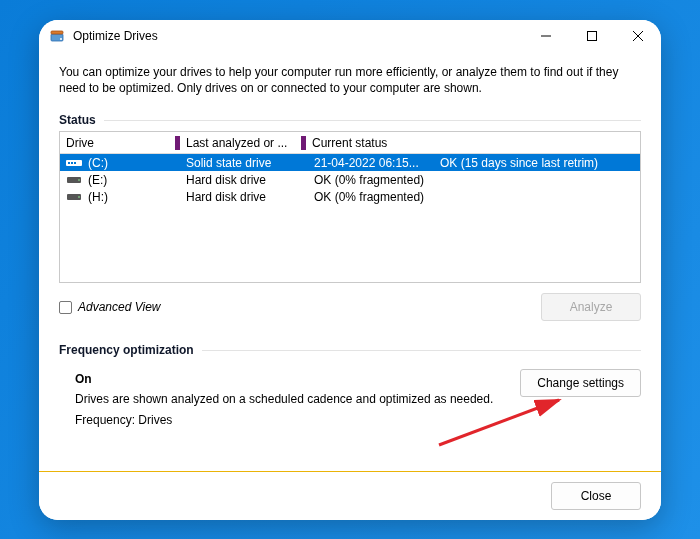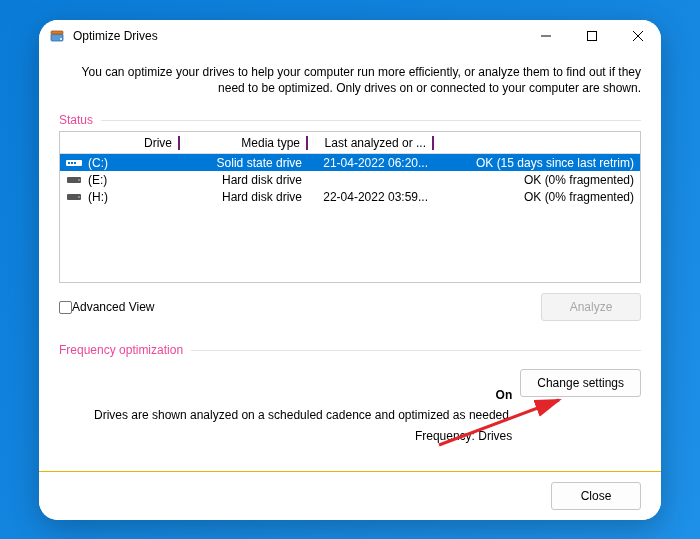--- a/index.html
+++ b/index.html
@@ -53,31 +53,31 @@
       color: #000;
     }
     .winbtn svg { width: 10px; height: 10px; }
     .content {
       padding: 12px 20px 8px 20px;
       flex: 1;
       display: flex;
       flex-direction: column;
       color: #000;
       font-size: 12px;
-      text-align: right;
     }
     .intro {
       font-size: 12px;
       color: #000;
       line-height: 1.4;
       margin-bottom: 16px;
     }
     .section-label {
       font-size: 12px;
-      color: #ec4899;
+      color: #0f172a;
+      font-weight: bold;
     }
     .status-row {
       display: flex;
       align-items: center;
       margin-bottom: 4px;
     }
     .status-hr {
       flex: 1;
       height: 1px;
       background: #e3e3e3;
@@ -92,21 +92,21 @@
       display: flex;
       background: #fff;
       border-bottom: 1px solid #dcdcdc;
       font-size: 12px;
       color: #000;
       height: 22px;
       align-items: center;
     }
     .tbl-header > div {
       padding: 0 6px;
-      border-right: 2px solid #701a75;
+      border-right: 5px solid #701a75;
       white-space: nowrap;
       overflow: hidden;
       text-overflow: ellipsis;
     }
     .col-drive { width: 120px; }
     .col-media { width: 128px; }
     .col-last  { width: 126px; }
     .col-stat  { flex: 1; border-right: none !important; }
     .tbl-row {
       display: flex;
@@ -137,20 +137,22 @@
       justify-content: center;
     }
     .actions-row {
       display: flex;
       align-items: center;
       margin-top: 10px;
     }
     .chk {
       display: flex;
       align-items: center;
+      gap: 6px;
+      font-style: italic;
     }
     .chkbox {
       width: 13px;
       height: 13px;
       border: 1px solid #777;
       border-radius: 2px;
       background: #fff;
     }
     .spacer { flex: 1; }
     .btn {
@@ -176,21 +178,20 @@
       margin-top: 22px;
     }
     .sched-body {
       padding: 8px 0 0 16px;
       display: flex;
     }
     .sched-text {
       flex: 1;
       font-size: 12px;
       line-height: 1.7;
-      margin-top: 16px;
     }
     .sched-text .on {
       font-weight: 600;
     }
     .footer {
       border-top: 1px solid #eab308;
       padding: 10px 20px;
       display: flex;
       justify-content: flex-end;
       background: #fff;
@@ -235,38 +236,38 @@
     <div class="intro">You can optimize your drives to help your computer run more efficiently, or analyze them to find out if they need to be optimized. Only drives on or connected to your computer are shown.</div>
 
     <div class="status-row">
       <span class="section-label">Status</span>
       <div class="status-hr"></div>
     </div>
 
     <div class="table-frame">
       <div class="tbl-header">
         <div class="col-drive">Drive</div>
-        <div class="col-media">Media type</div>
         <div class="col-last">Last analyzed or ...</div>
+        <div class="col-stat">Current status</div>
       </div>
       <div id="tbl-body">
           <div class="tbl-row selected">
             <div class="col-drive drive-cell">
               <span class="drive-icon">
                 <svg width="16" height="10" viewBox="0 0 16 10">
                   <rect x="0" y="2" width="16" height="6" rx="1" fill="#fff"></rect>
                   <rect x="2" y="4" width="2" height="2" fill="#0078d7"></rect>
                   <rect x="5" y="4" width="2" height="2" fill="#0078d7"></rect>
                   <rect x="8" y="4" width="2" height="2" fill="#0078d7"></rect>
                 </svg>
               </span>
               <span>(C:)</span>
             </div>
             <div class="col-media">Solid state drive</div>
-            <div class="col-last">21-04-2022 06:20...</div>
+            <div class="col-last">21-04-2022 06:15...</div>
             <div class="col-stat">OK (15 days since last retrim)</div>
           </div>
           <div class="tbl-row">
             <div class="col-drive drive-cell">
               <span class="drive-icon">
                 <svg width="16" height="10" viewBox="0 0 16 10">
                   <rect x="1" y="2" width="14" height="6" rx="1" fill="#555"></rect>
                   <circle cx="13" cy="5" r="0.8" fill="#9f9"></circle>
                 </svg>
               </span>
@@ -279,21 +280,20 @@
             <div class="col-drive drive-cell">
               <span class="drive-icon">
                 <svg width="16" height="10" viewBox="0 0 16 10">
                   <rect x="1" y="2" width="14" height="6" rx="1" fill="#555"></rect>
                   <circle cx="13" cy="5" r="0.8" fill="#9f9"></circle>
                 </svg>
               </span>
               <span>(H:)</span>
             </div>
             <div class="col-media">Hard disk drive</div>
-            <div class="col-last">22-04-2022 03:59...</div>
             <div class="col-stat">OK (0% fragmented)</div>
           </div>
         </div>
     </div>
 
     <div class="actions-row">
       <label class="chk">
         <span class="chkbox"></span>
         <span>Advanced View</span>
       </label>

